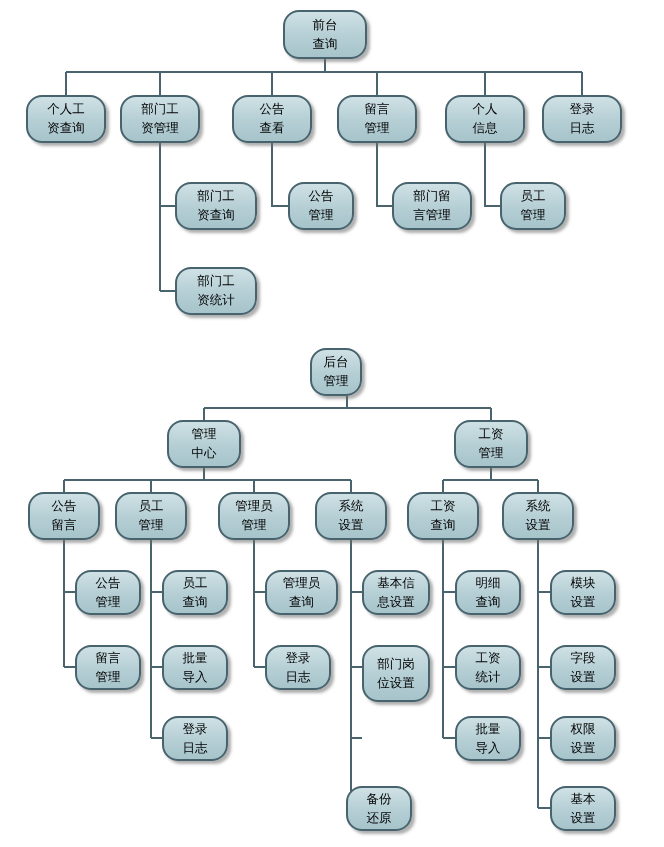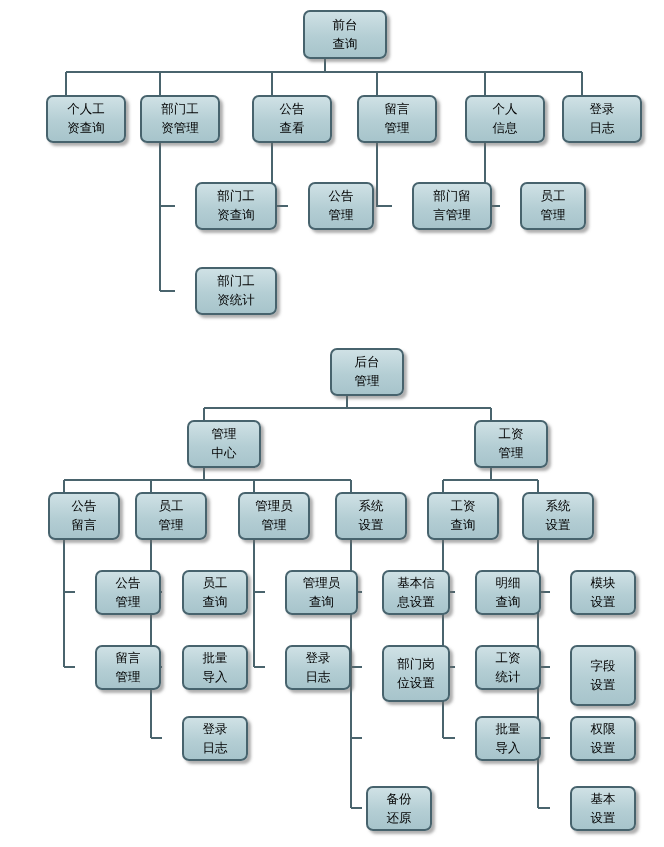--- a/index.html
+++ b/index.html
@@ -12,30 +12,29 @@
   }
   .wires {
     position:absolute; left:0; top:0;
     width:664px; height:847px;
     pointer-events:none;
   }
   .node {
     position:absolute;
     box-sizing:border-box;
     border:2px solid var(--box-border,#47636d);
-    border-radius:7px;
+    border-radius:16px;
     background:linear-gradient(180deg,#cfe1e5 0%,var(--box-fill,#b4ced4) 55%,#a7c4cb 100%);
     box-shadow:3px 3px 3px rgba(110,110,110,0.55);
     display:flex; align-items:center; justify-content:center;
     text-align:center;
     white-space:pre-line;
     font-size:12.5px;
     line-height:1.5;
     color:#000;
-    margin-left:20px;
   }
 </style>
 </head>
 <body>
 
 <div class="canvas">
 
   <svg class="wires" width="664" height="847" aria-hidden="true">
     <path d="
       M325 59 V72
@@ -91,21 +90,21 @@
 资查询</div>
   <div class="node" style="left:175px; top:267px; width:82px; height:48px;">部门工
 资统计</div>
   <div class="node" style="left:288px; top:182px; width:66px; height:48px;">公告
 管理</div>
   <div class="node" style="left:392px; top:182px; width:80px; height:48px;">部门留
 言管理</div>
   <div class="node" style="left:500px; top:182px; width:66px; height:48px;">员工
 管理</div>
 
-  <div class="node" style="left:310px; top:348px; width:74px; height:48px;">后台
+  <div class="node" style="left:310px; top:348px; width:52px; height:48px;">后台
 管理</div>
 
   <div class="node" style="left:167px; top:420px; width:74px; height:48px;">管理
 中心</div>
   <div class="node" style="left:454px; top:420px; width:74px; height:48px;">工资
 管理</div>
 
   <div class="node" style="left:28px;  top:492px; width:72px; height:48px;">公告
 留言</div>
   <div class="node" style="left:115px; top:492px; width:72px; height:48px;">员工
@@ -145,20 +144,20 @@
 
   <div class="node" style="left:455px; top:570px; width:66px; height:45px;">明细
 查询</div>
   <div class="node" style="left:455px; top:645px; width:66px; height:45px;">工资
 统计</div>
   <div class="node" style="left:455px; top:716px; width:66px; height:45px;">批量
 导入</div>
 
   <div class="node" style="left:550px; top:570px; width:66px; height:45px;">模块
 设置</div>
-  <div class="node" style="left:550px; top:645px; width:66px; height:61px;">字段
+  <div class="node" style="left:550px; top:645px; width:66px; height:45px;">字段
 设置</div>
   <div class="node" style="left:550px; top:716px; width:66px; height:45px;">权限
 设置</div>
   <div class="node" style="left:550px; top:786px; width:66px; height:45px;">基本
 设置</div>
 
 </div>
 
 </body></html>

